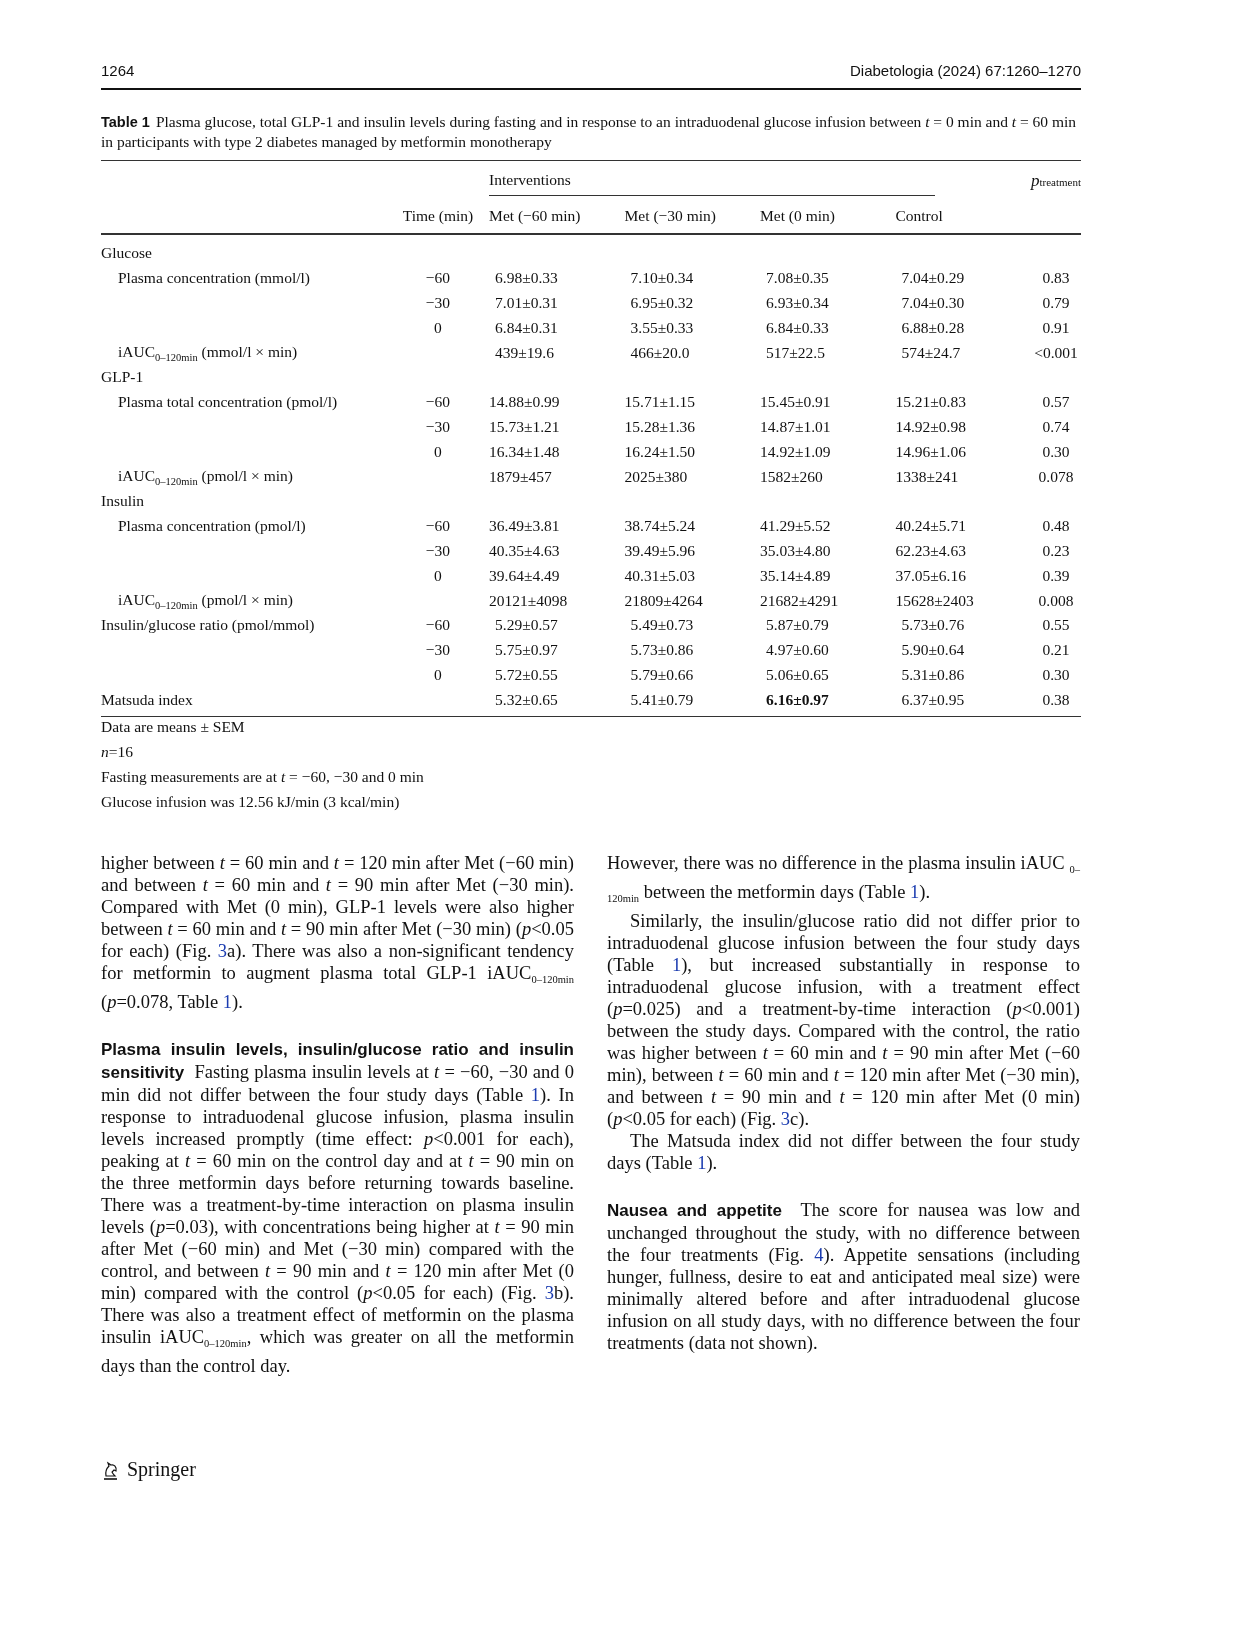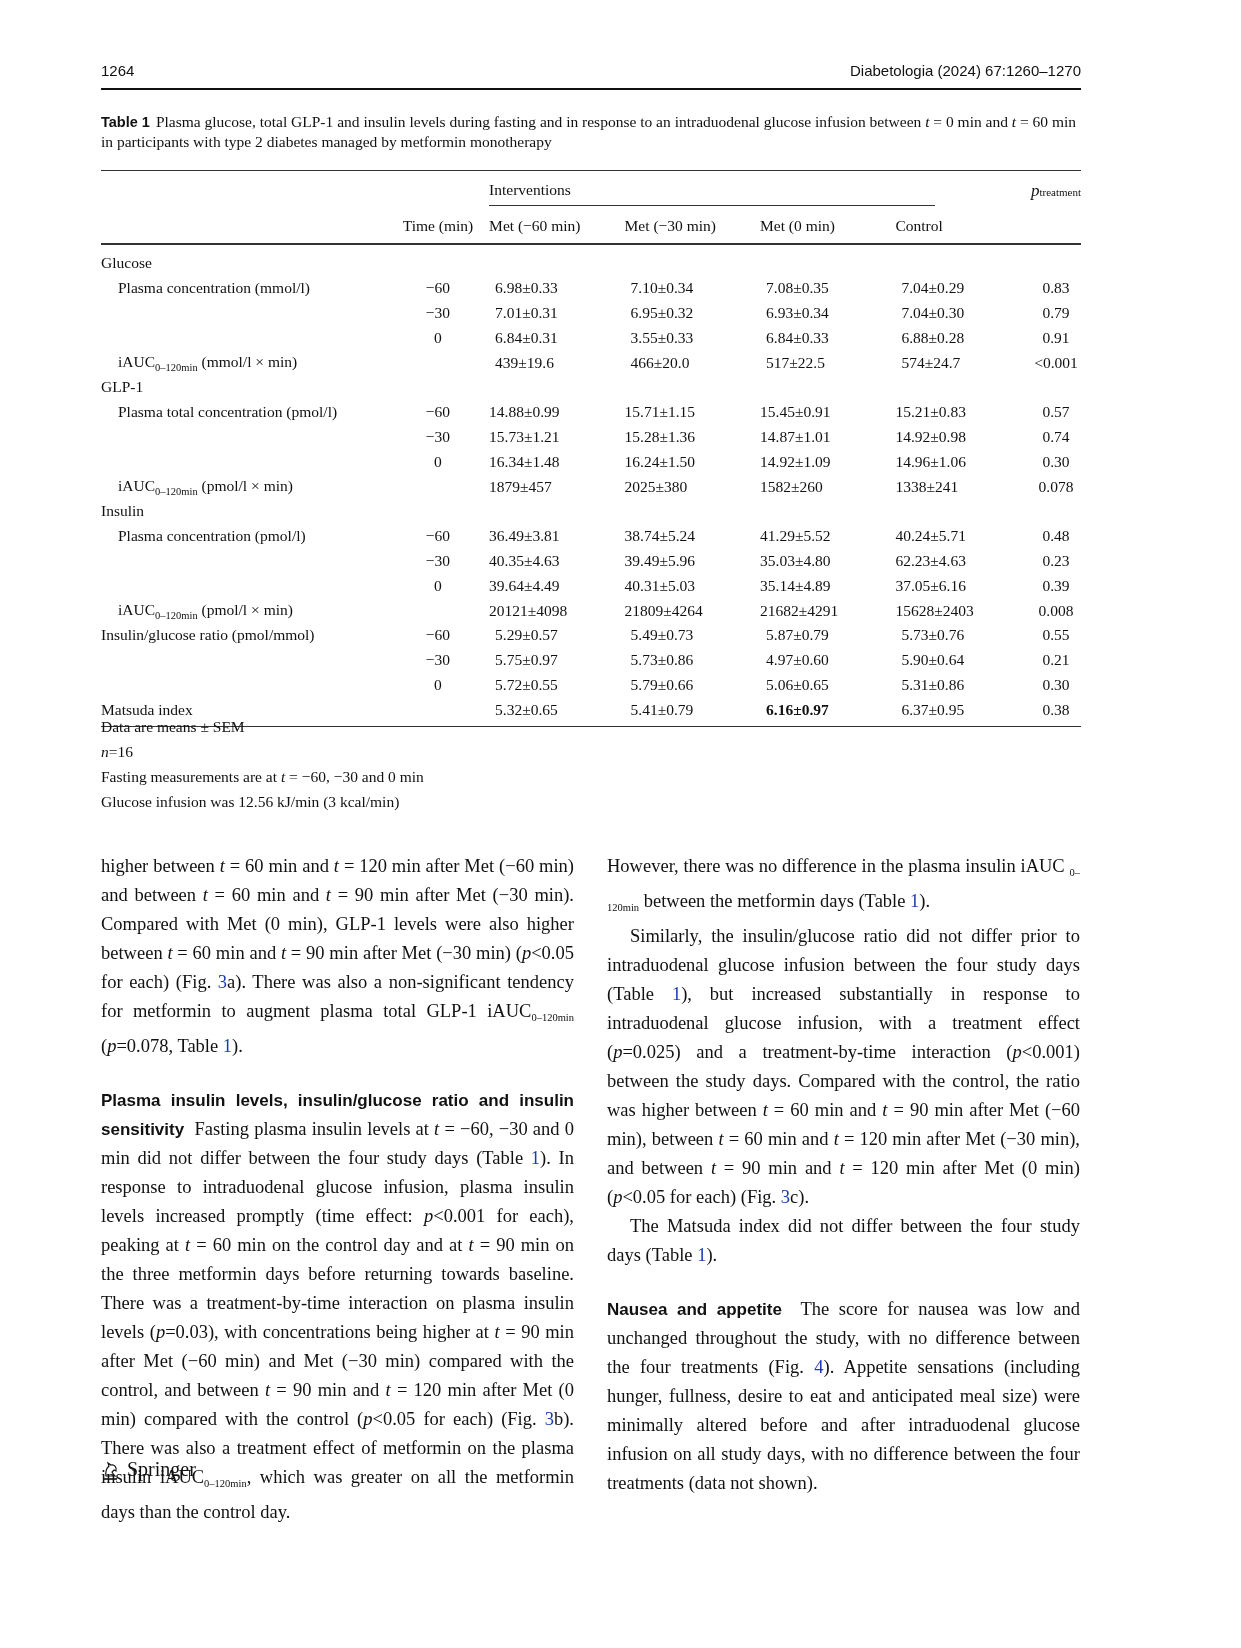--- a/index.html
+++ b/index.html
@@ -14,39 +14,39 @@
   }
   .header .pg { position: absolute; left: 0; top: 2px; font-size: 15px; }
   .header .jr { position: absolute; right: 0; top: 2px; font-size: 15px; }
   .caption {
     position: absolute; left: 101px; top: 112px; width: 980px;
     font-size: 15.5px; line-height: 20px;
   }
   .caption b { font-family: "Liberation Sans", "DejaVu Sans", sans-serif; font-weight: bold; font-size: 14.5px; margin-right: 6px; }
   table.t1 {
     position: absolute; left: 101px; top: 160px; width: 980px;
-    border-collapse: collapse; font-size: 15.5px; margin-top: 10px;
+    border-collapse: collapse; font-size: 15.5px;
   }
   table.t1 td, table.t1 th { padding: 0; font-weight: normal; height: 24.8px; vertical-align: middle; }
   .t1 thead tr.h1 th { border-top: 1px solid #333; height: 32px; }
   .t1 thead tr.h2 th { border-bottom: 2px solid #333; height: 34px; }
   .t1 tbody tr.last td { border-bottom: 1px solid #333; padding-bottom: 4px; }
   .t1 tbody tr.first td { padding-top: 6px; }
   .c-label { width: 290px; text-align: left; }
   .c-time { width: 110px; text-align: center; }
   .c-val { width: 136px; text-align: left; }
   .c-p { text-align: center; }
   .indent { padding-left: 17px !important; }
   .interv-line { border-bottom: 1px solid #333; display: block; margin-top: 6px; }
   .sub { font-size: 10.5px; vertical-align: -4px; }
   .notes {
     position: absolute; left: 101px; top: 714px; font-size: 15.5px; line-height: 25px;
   }
   .col {
-    position: absolute; top: 852px; width: 473px; font-size: 18.5px; line-height: 29px;
+    position: absolute; top: 852px; width: 473px; font-size: 18.5px; line-height: 22px;
     text-align: justify;
   }
   .col.left { left: 101px; }
   .col.right { left: 607px; }
   .col p { margin: 0; }
   .col p.ind { text-indent: 23px; }
   .col .head { font-family: "Liberation Sans", "DejaVu Sans", sans-serif; font-weight: bold; font-size: 17px; }
   .col .gap { height: 24.8px; }
   .blue { color: #1b3cb0; }
   i { font-style: italic; }

